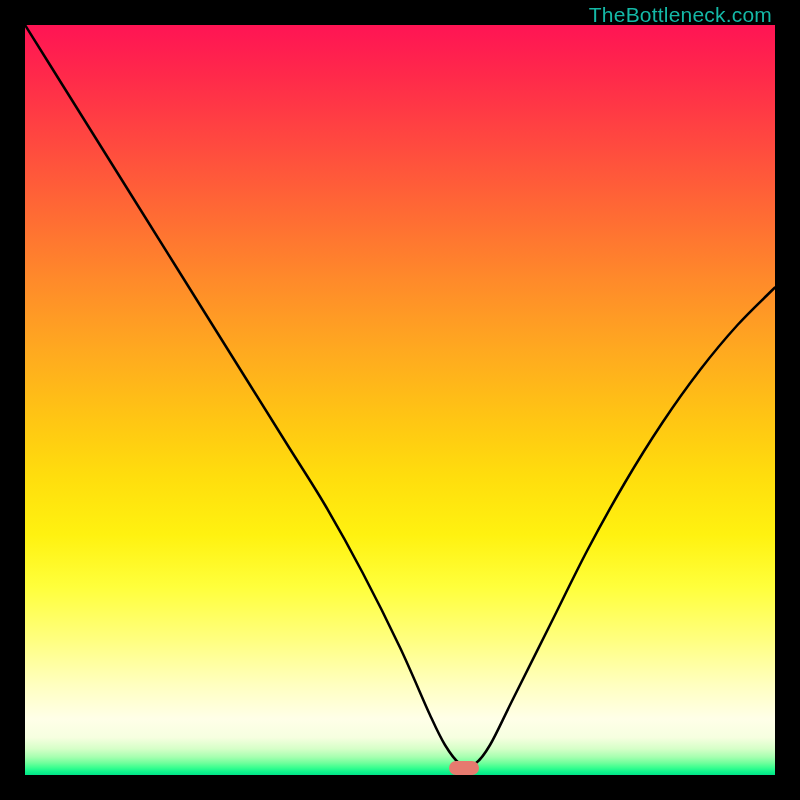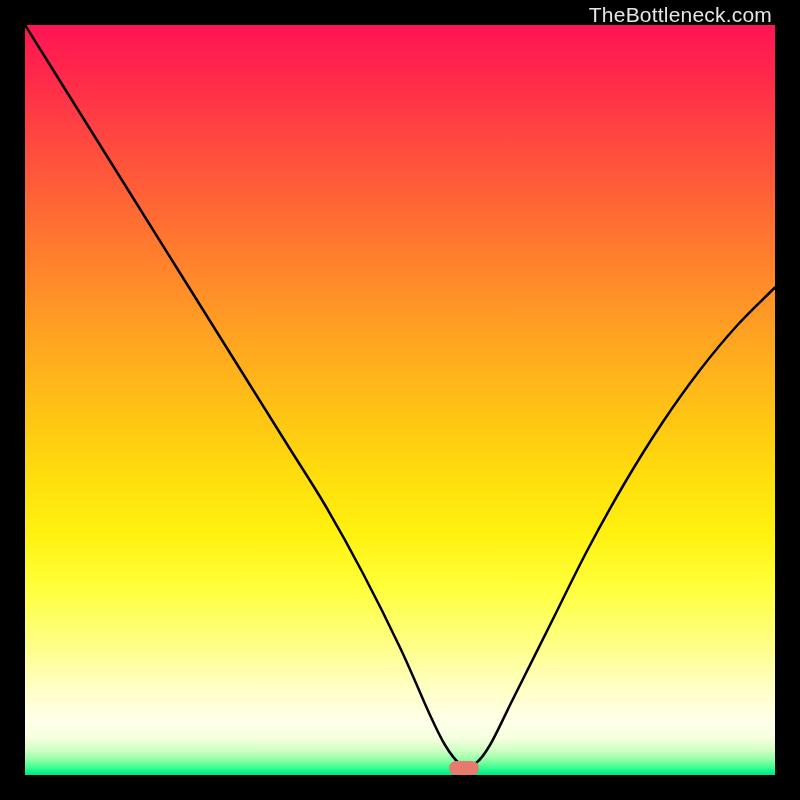--- a/index.html
+++ b/index.html
@@ -55,21 +55,21 @@
   .curve-svg {
     position: absolute;
     inset: 0;
   }
   .watermark {
     position: absolute;
     top: 3px;
     right: 28px;
     font-size: 21px;
     font-weight: 400;
-    color: #e5e5e5;
+    color: #14b8a6;
     letter-spacing: 0.2px;
     text-align: right;
   }
   .marker {
     position: absolute;
     background: #e67a6f;
     border-radius: 999px;
     transform: translate(-50%, -50%);
   }
 </style>

